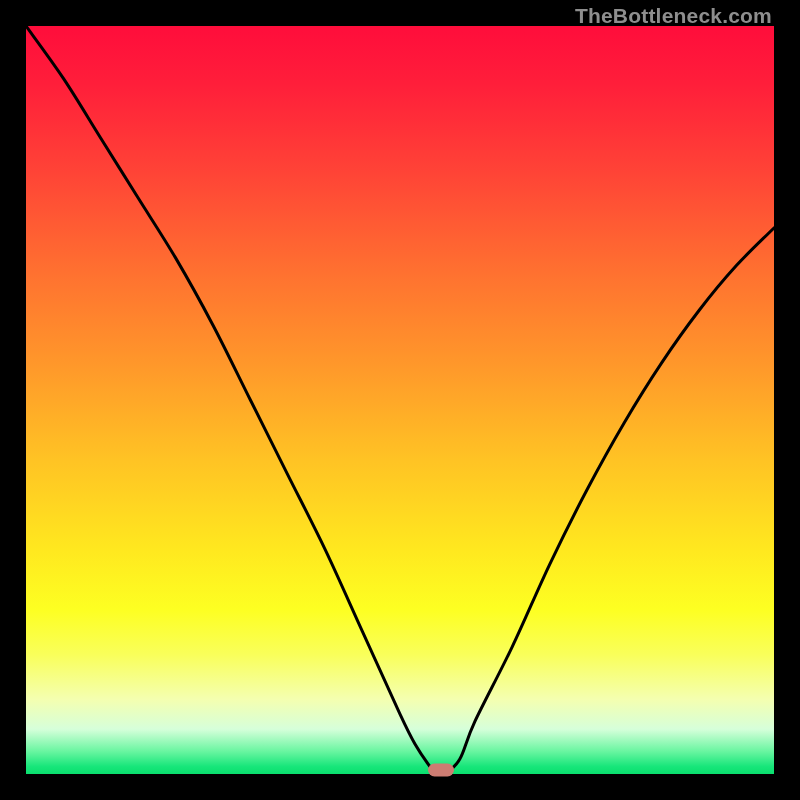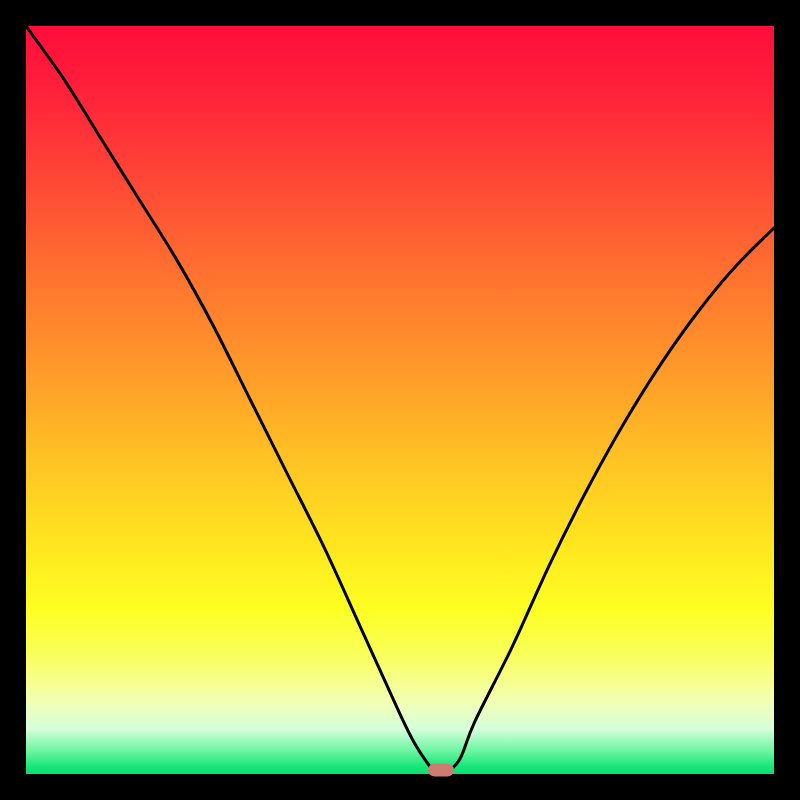--- a/index.html
+++ b/index.html
@@ -54,19 +54,20 @@
     height: 13px;
     border-radius: 7px;
     background: #cd7c72;
     transform: translate(-50%, -50%);
   }
 </style>
 </head>
 <body>
 
 <div class="container">
+  <div class="watermark">TheBottleneck.com</div>
   <div class="plot-area">
     <svg class="curve" viewBox="0 0 748 748" preserveAspectRatio="none">
       <path id="curve-path" fill="none" stroke="#000" stroke-width="3" stroke-linecap="round" stroke-linejoin="round" d="M 0 0 C 6.23 8.73, 24.93 33.66, 37.40 52.36 C 49.87 71.06, 62.33 92.25, 74.80 112.20 C 87.27 132.15, 99.73 152.09, 112.20 172.04 C 124.67 191.99, 137.13 210.69, 149.60 231.88 C 162.07 253.07, 174.53 275.51, 187.00 299.20 C 199.47 322.89, 211.93 349.07, 224.40 374.00 C 236.87 398.93, 249.33 423.87, 261.80 448.80 C 274.27 473.73, 286.73 497.42, 299.20 523.60 C 311.67 549.78, 324.13 578.45, 336.60 605.88 C 349.07 633.31, 365.27 669.46, 374.00 688.16 C 382.73 706.86, 383.97 709.35, 388.96 718.08 C 393.95 726.81, 400.18 735.53, 403.92 740.52 C 407.66 745.51, 408.91 746.75, 411.40 748.00 C 413.89 749.25, 415.14 750.49, 418.88 748.00 C 422.62 745.51, 428.85 741.77, 433.84 733.04 C 438.83 724.31, 440.07 714.34, 448.80 695.64 C 457.53 676.94, 473.73 647.02, 486.20 620.84 C 498.67 594.66, 511.13 564.74, 523.60 538.56 C 536.07 512.38, 548.53 487.45, 561.00 463.76 C 573.47 440.07, 585.93 417.63, 598.40 396.44 C 610.87 375.25, 623.33 355.30, 635.80 336.60 C 648.27 317.90, 660.73 300.45, 673.20 284.24 C 685.67 268.03, 698.13 253.07, 710.60 239.36 C 723.07 225.65, 741.77 208.19, 748.00 201.96"></path>
     </svg>
     <div class="marker" id="min-marker" style="left: 415.14px; top: 744px;"></div>
   </div>
 </div>
 
 </body></html>

